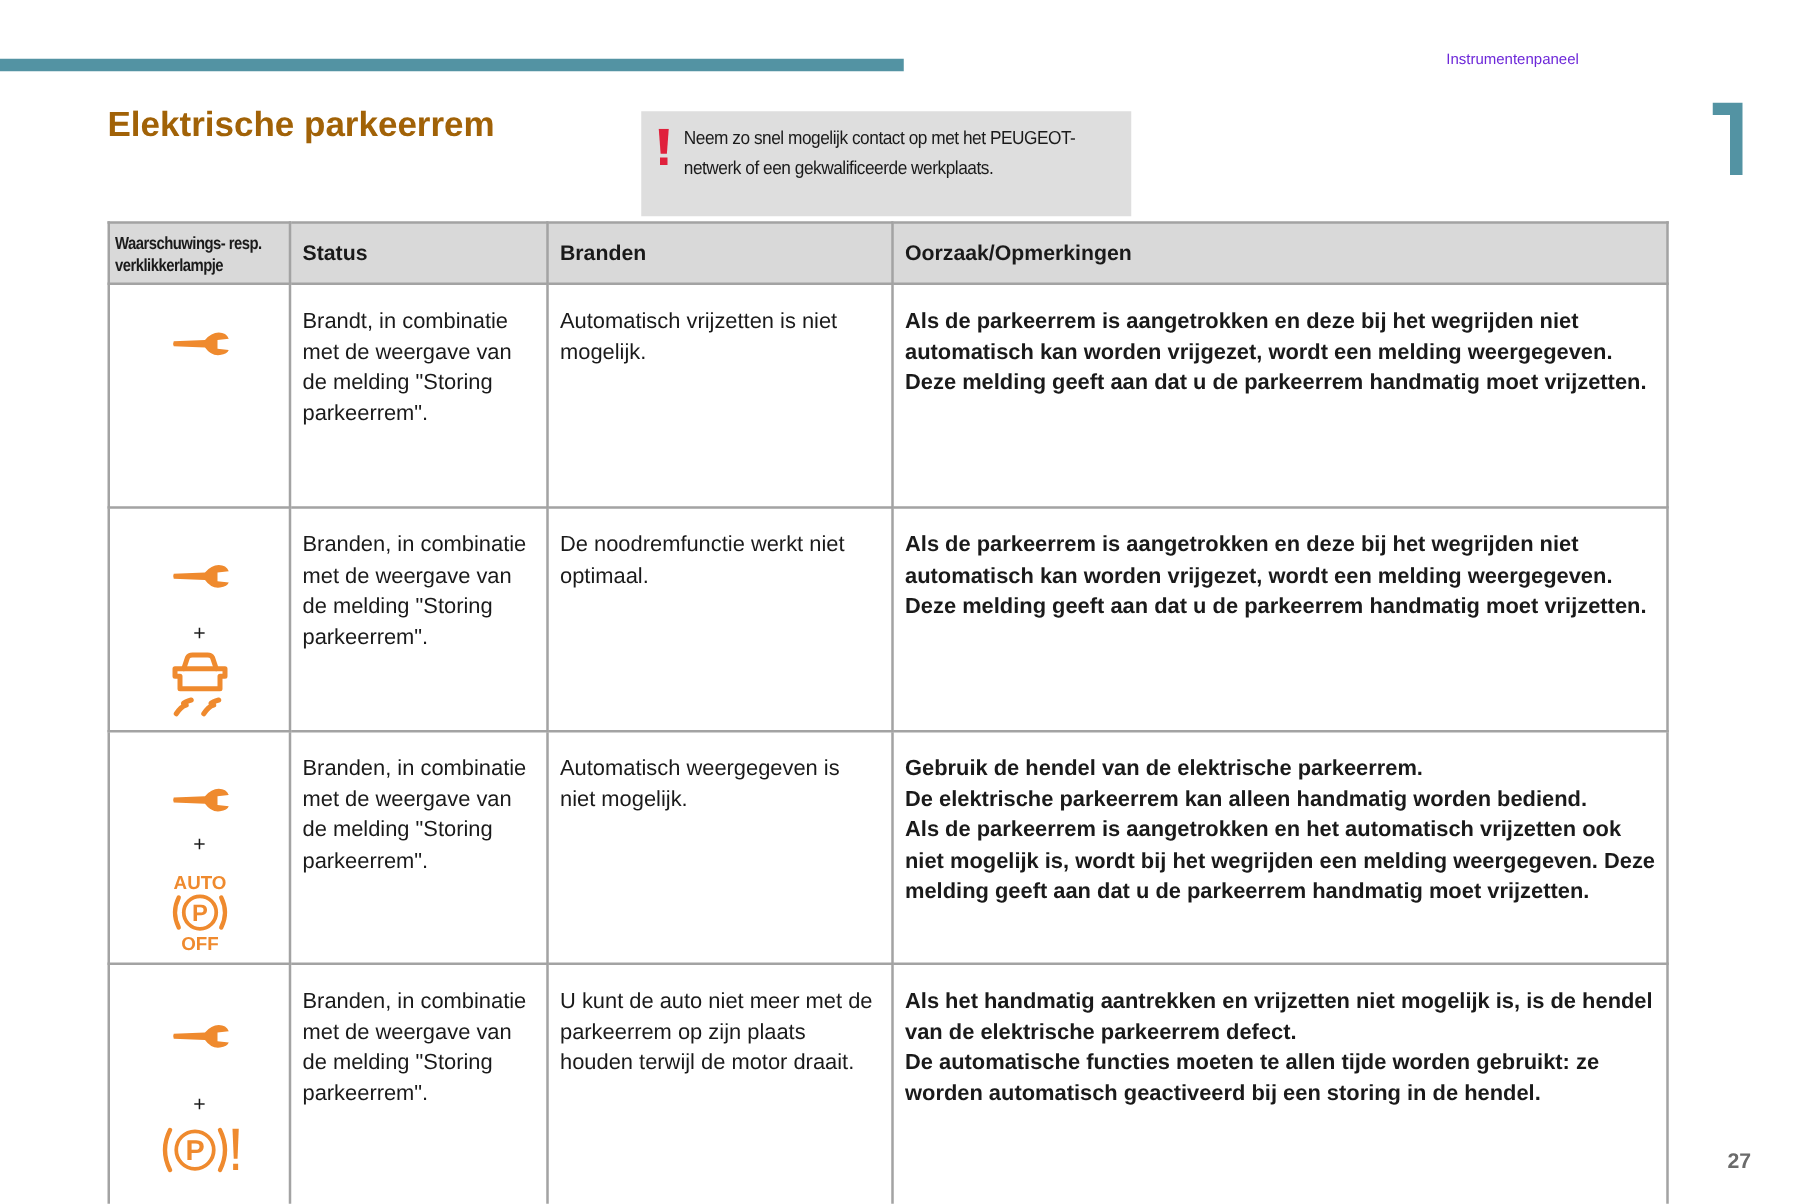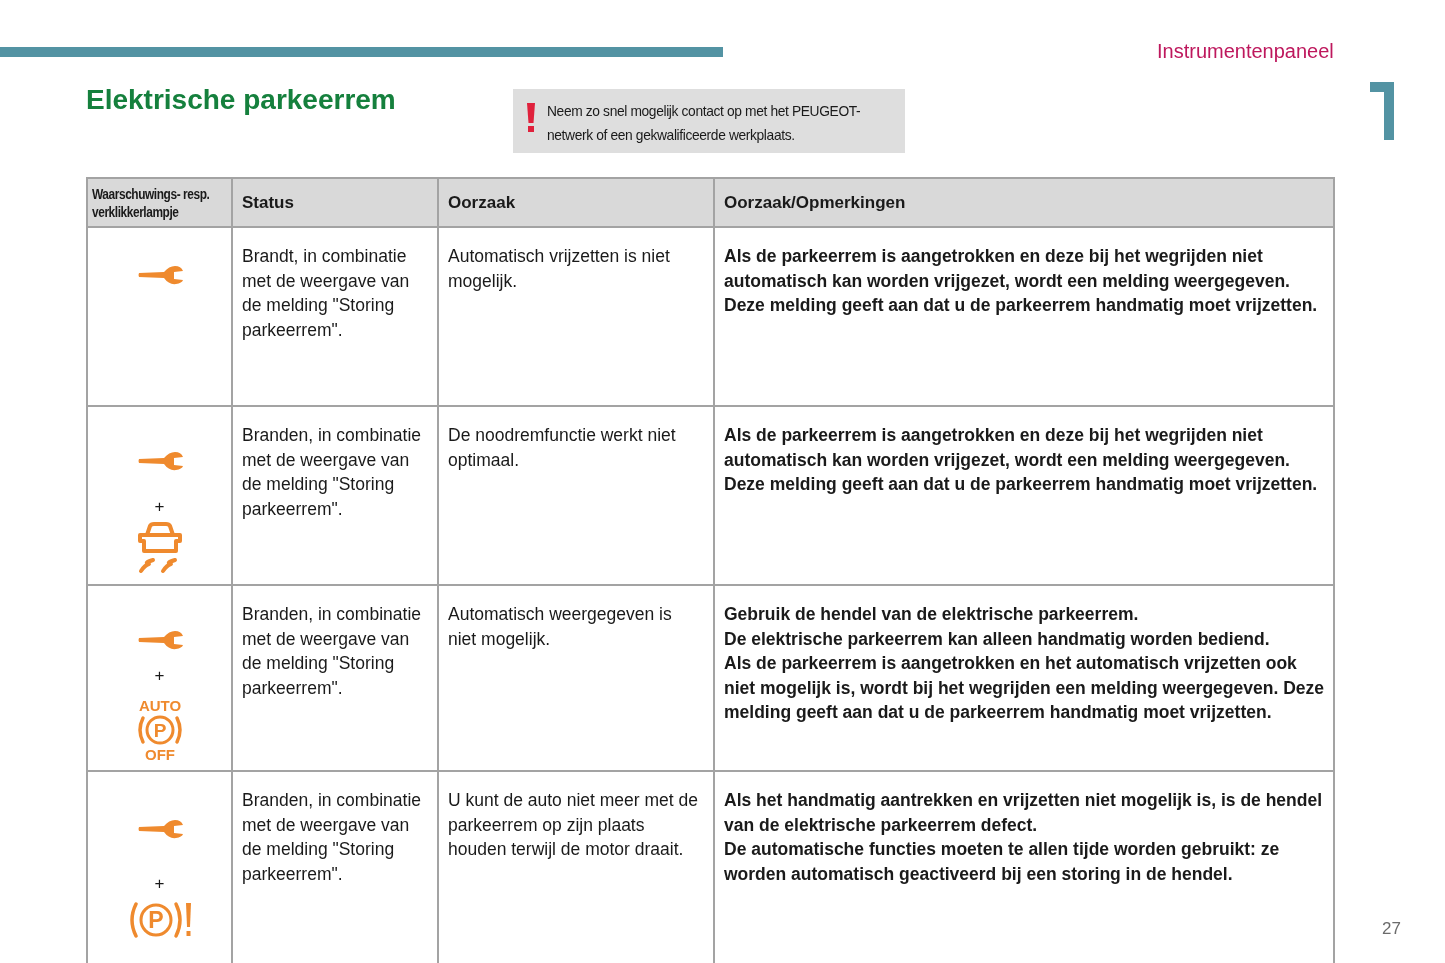--- a/index.html
+++ b/index.html
@@ -1,24 +1,24 @@
 <!DOCTYPE html>
 <html><head>
 <meta charset="utf-8">
 <style>
   * { box-sizing: border-box; margin: 0; padding: 0; }
   html, body { width: 1445px; height: 963px; background: #ffffff; overflow: hidden; }
   body { position: relative; font-family: "Liberation Sans", sans-serif; color: #1a1a1a; }
 
   .top-bar { position: absolute; left: 0; top: 47px; width: 723px; height: 10px; background: #5393a3; }
-  .section-label { position: absolute; left: 1157px; top: 40px; font-size: 20px; color: #be185d; }
+  .section-label { position: absolute; left: 1157px; top: 40px; font-size: 12px; color: #6d28d9; }
   .chapter-num { position: absolute; left: 1370px; top: 82px; width: 25px; height: 58px; }
-  .page-title { position: absolute; left: 86px; top: 84px; font-size: 28px; font-weight: bold; color: #15803d; }
+  .page-title { position: absolute; left: 86px; top: 84px; font-size: 28px; font-weight: bold; color: #a16207; }
 
-  .notice { position: absolute; left: 513px; top: 89px; width: 392px; height: 64px; background: #dedede; }
+  .notice { position: absolute; left: 513px; top: 89px; width: 392px; height: 84px; background: #dedede; }
   .notice-icon { position: absolute; left: 13px; top: 14px; width: 10px; height: 30px; }
   .notice-text { position: absolute; left: 34px; top: 10px; width: 356px; font-size: 15px; line-height: 24px; color: #1a1a1a; letter-spacing: -0.4px; transform: scaleX(0.92); transform-origin: left top; white-space: nowrap; }
 
   table.lamp-table { position: absolute; left: 86px; top: 177px; width: 1247px; border-collapse: collapse; table-layout: fixed; }
   table.lamp-table th, table.lamp-table td { border: 2px solid #a3a3a3; vertical-align: top; text-align: left; }
   table.lamp-table th { background: #d9d9d9; height: 49px; font-size: 17px; font-weight: bold; vertical-align: middle; padding: 0 9px; }
   th.th-lamp { font-size: 14px !important; line-height: 18px; padding: 0 4px !important; letter-spacing: -0.5px; }
   th.th-lamp span { display: inline-block; transform: scaleX(0.85); transform-origin: left center; white-space: nowrap; }
   table.lamp-table td { font-size: 17.5px; line-height: 24.5px; padding: 16px 9px 0 9px; }
   td.lamp-cell { padding: 0; position: relative; }
@@ -56,21 +56,21 @@
       <col style="width:276px">
       <col style="width:620px">
   </colgroup>
   <thead>
     <tr>
       <th class="th-lamp">
         <span>Waarschuwings- resp.</span><br>
         <span>verklikkerlampje</span>
       </th>
       <th>Status</th>
-      <th>Oorzaak</th>
+      <th>Branden</th>
       <th>Oorzaak/Opmerkingen</th>
     </tr>
   </thead>
   <tbody>
 
     <tr style="height:165px">
       <td class="lamp-cell">
         <div class="lamps" style="height:161px">
           <svg class="lamp" style="top:20px" width="48" height="22" viewBox="0 0 48 22">
             <path d="M3 9 Q2 11 3 13 L28 14 Q33 21 40 20 Q46 19 47 16 L38 15 L38 8 L47 7 Q45 2 39 2 Q33 2 28 8 Z" fill="#ef8a2e"></path>
@@ -156,13 +156,13 @@
       <td>Branden, in combinatie met de weergave van de melding "Storing parkeerrem".</td>
       <td>U kunt de auto niet meer met de parkeerrem op zijn plaats houden terwijl de motor draait.</td>
       <td>
         <span class="para">Als het handmatig aantrekken en vrijzetten niet mogelijk is, is de hendel van de elektrische parkeerrem defect.</span>
         <span class="para">De automatische functies moeten te allen tijde worden gebruikt: ze worden automatisch geactiveerd bij een storing in de hendel.</span>
       </td>
     </tr>
   </tbody>
 </table>
 
-<div style="position:absolute; left:1382px; top:919px; font-size:17px; font-weight:normal; color:#6b6b6b;">27</div>
+<div style="position:absolute; left:1382px; top:919px; font-size:17px; font-weight:bold; color:#6b6b6b;">27</div>
 
 </body></html>

